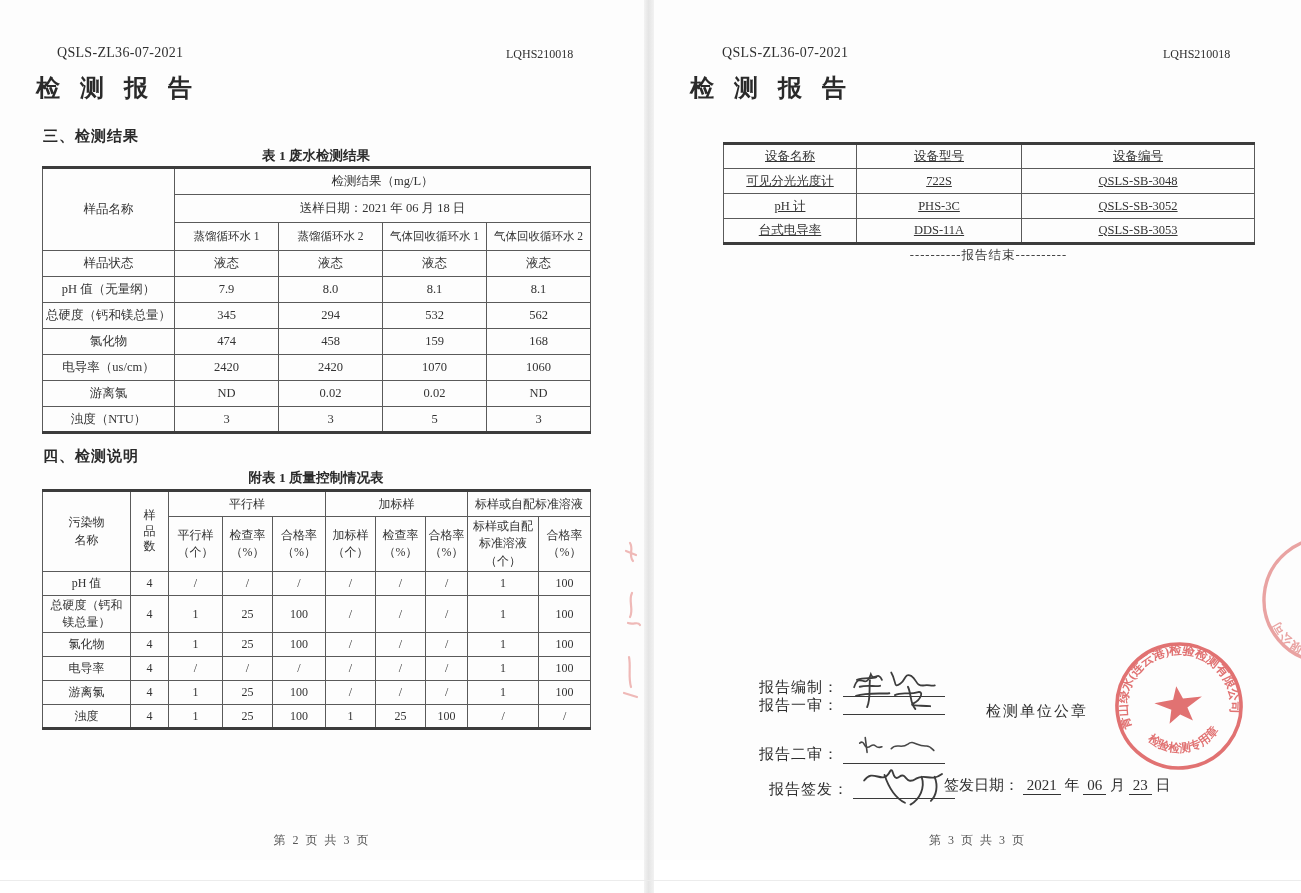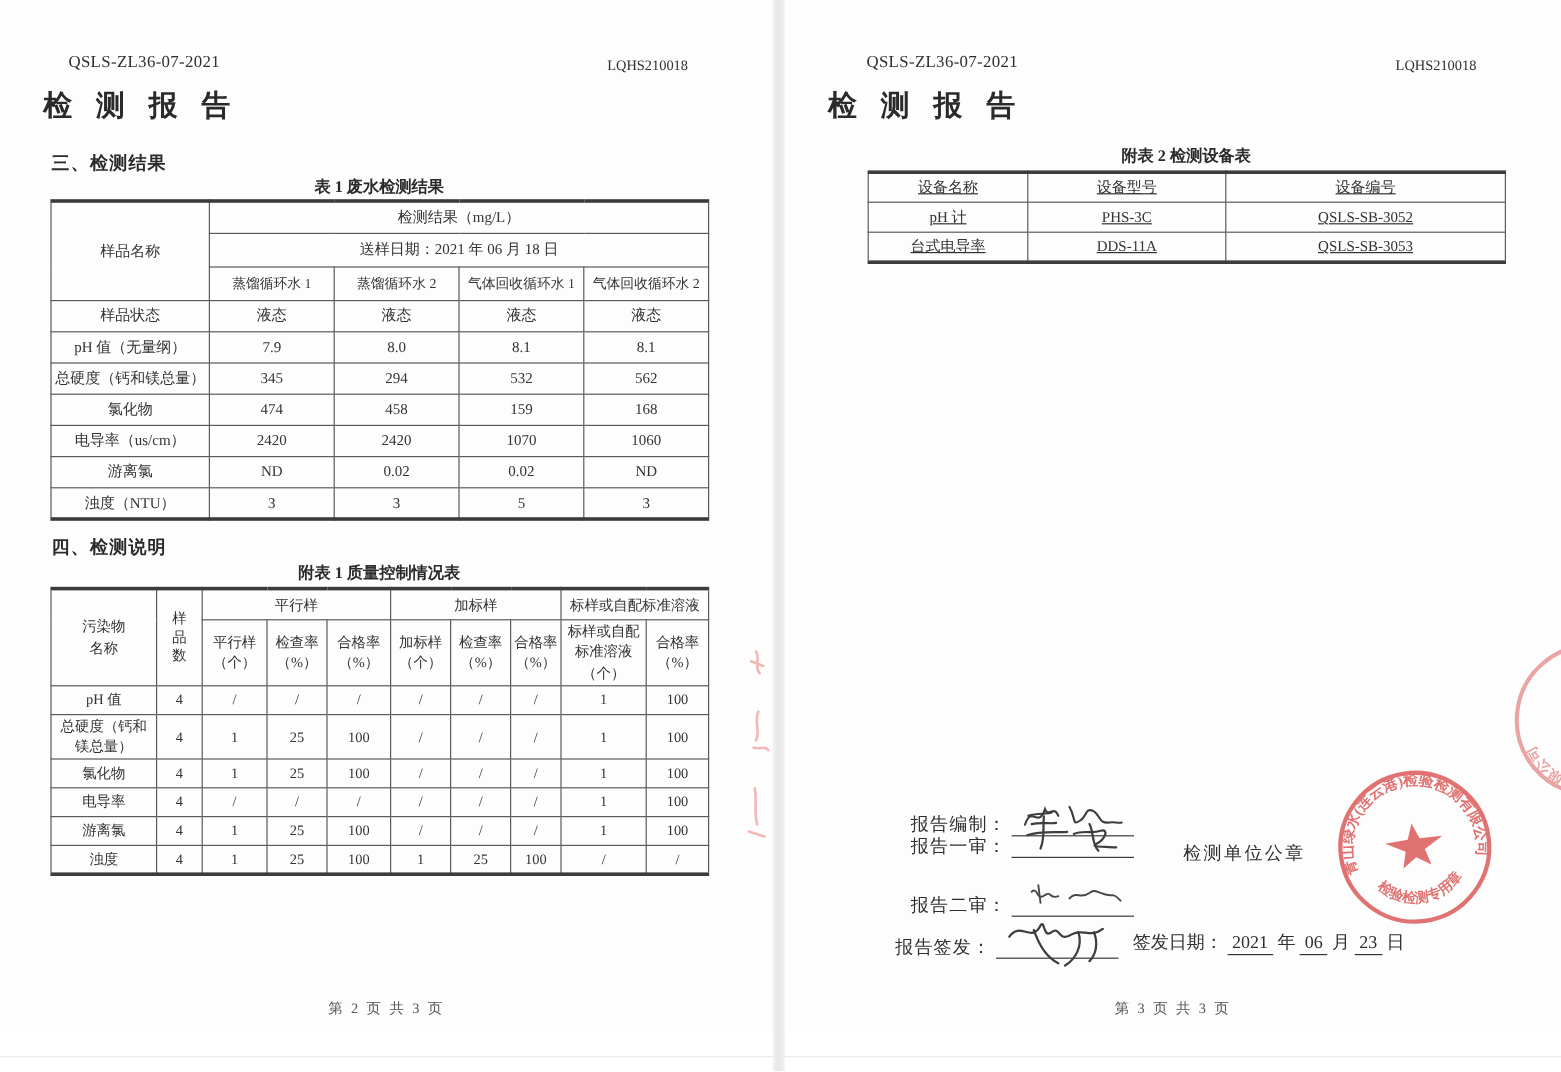--- a/index.html
+++ b/index.html
@@ -283,52 +283,57 @@
     </svg>
   </div>
 
   <div class="divider"></div>
 
   <div class="page page-right">
     <div class="abs doc-code" style="left:68px;top:45px;">QSLS-ZL36-07-2021</div>
     <div class="abs report-no" style="left:509px;top:47px;">LQHS210018</div>
     <div class="abs report-title" style="top:72px;">检 测 报 告</div>
 
-    <div class="abs caption" style="left:69px;width:531px;top:121px;">附表 2  检测设备表</div>
 
     <table class="abs" style="left:69px;top:142px;width:531px;text-decoration:underline;">
       <colgroup>
           <col style="width:133px">
           <col style="width:165px">
           <col style="width:233px">
         </colgroup>
       <tbody>
         <tr class="h25">
           <td>设备名称</td>
           <td>设备型号</td>
           <td>设备编号</td>
         </tr>
       </tbody>
       <tbody>
 
+          <tr class="h25">
+            <td>可见分光光度计</td>
+            <td>722S</td>
+            <td>QSLS-SB-3048</td>
+          </tr>
 
           <tr class="h25">
             <td>pH 计</td>
             <td>PHS-3C</td>
             <td>QSLS-SB-3052</td>
           </tr>
 
           <tr class="h25">
             <td>台式电导率</td>
             <td>DDS-11A</td>
             <td>QSLS-SB-3053</td>
           </tr>
         </tbody>
     </table>
 
+    <div class="abs endnote" style="left:69px;width:531px;top:247px;">----------报告结束----------</div>
 
     <div class="abs sig-row" style="left:105px;top:678px;">
       <span class="sig-label">报告编制：</span>
       <span class="sig-line">
         <svg width="102" height="44" viewBox="0 0 110 44">
           <g stroke="#3d3d3d" stroke-width="1.9" fill="none" stroke-linecap="round">
             <path d="M12 32 C18 14, 24 36, 30 18 C33 26, 38 14, 42 24"></path>
             <path d="M15 24 C23 21, 31 23, 36 21"></path>
             <path d="M52 16 C58 26, 54 34, 62 28 C68 24, 66 16, 74 20 C80 24, 78 31, 88 30 C92 29, 95 31, 99 30"></path>
           </g>
@@ -354,21 +359,21 @@
       <span class="sig-line">
         <svg width="102" height="44" viewBox="0 0 110 44">
           <g stroke="#474747" stroke-width="1.7" fill="none" stroke-linecap="round">
             <path d="M18 20 C24 15, 22 29, 30 23 C36 19, 34 27, 42 24"></path>
             <path d="M24 14 L26 30"></path>
             <path d="M52 26 C58 19, 62 27, 70 21 C76 16, 80 24, 90 23 C94 23, 96 26, 98 28"></path>
           </g>
         </svg>
       </span>
     </div>
-    <div class="abs sig-row" style="left:92px;top:780px;">
+    <div class="abs sig-row" style="left:115px;top:780px;">
       <span class="sig-label">报告签发：</span>
       <span class="sig-line">
         <svg width="102" height="58" viewBox="0 0 110 58">
           <g stroke="#3d3d3d" stroke-width="2" fill="none" stroke-linecap="round">
             <path d="M12 22 C22 8, 32 28, 40 12 C44 6, 42 24, 50 18 C58 12, 56 28, 68 20 C78 14, 84 24, 96 15"></path>
             <path d="M34 16 C38 28, 44 40, 56 46"></path>
             <path d="M74 18 C78 30, 72 42, 62 48"></path>
             <path d="M88 18 C92 28, 90 38, 84 44"></path>
           </g>
         </svg>

